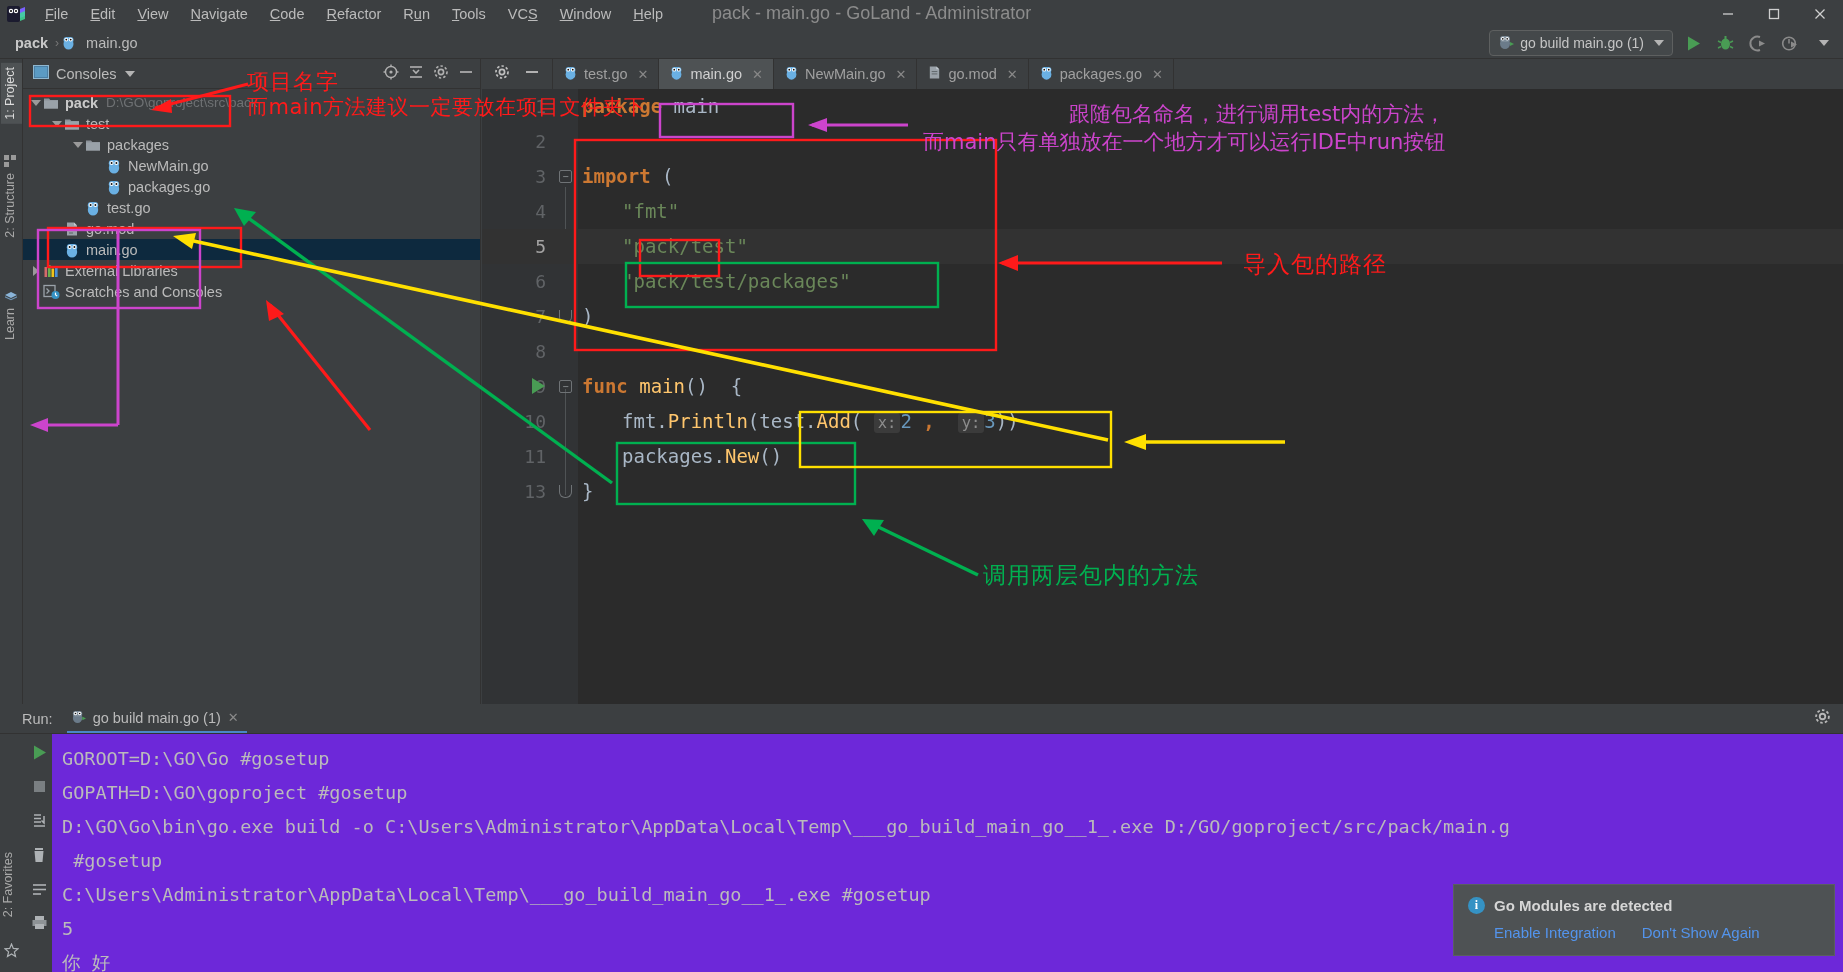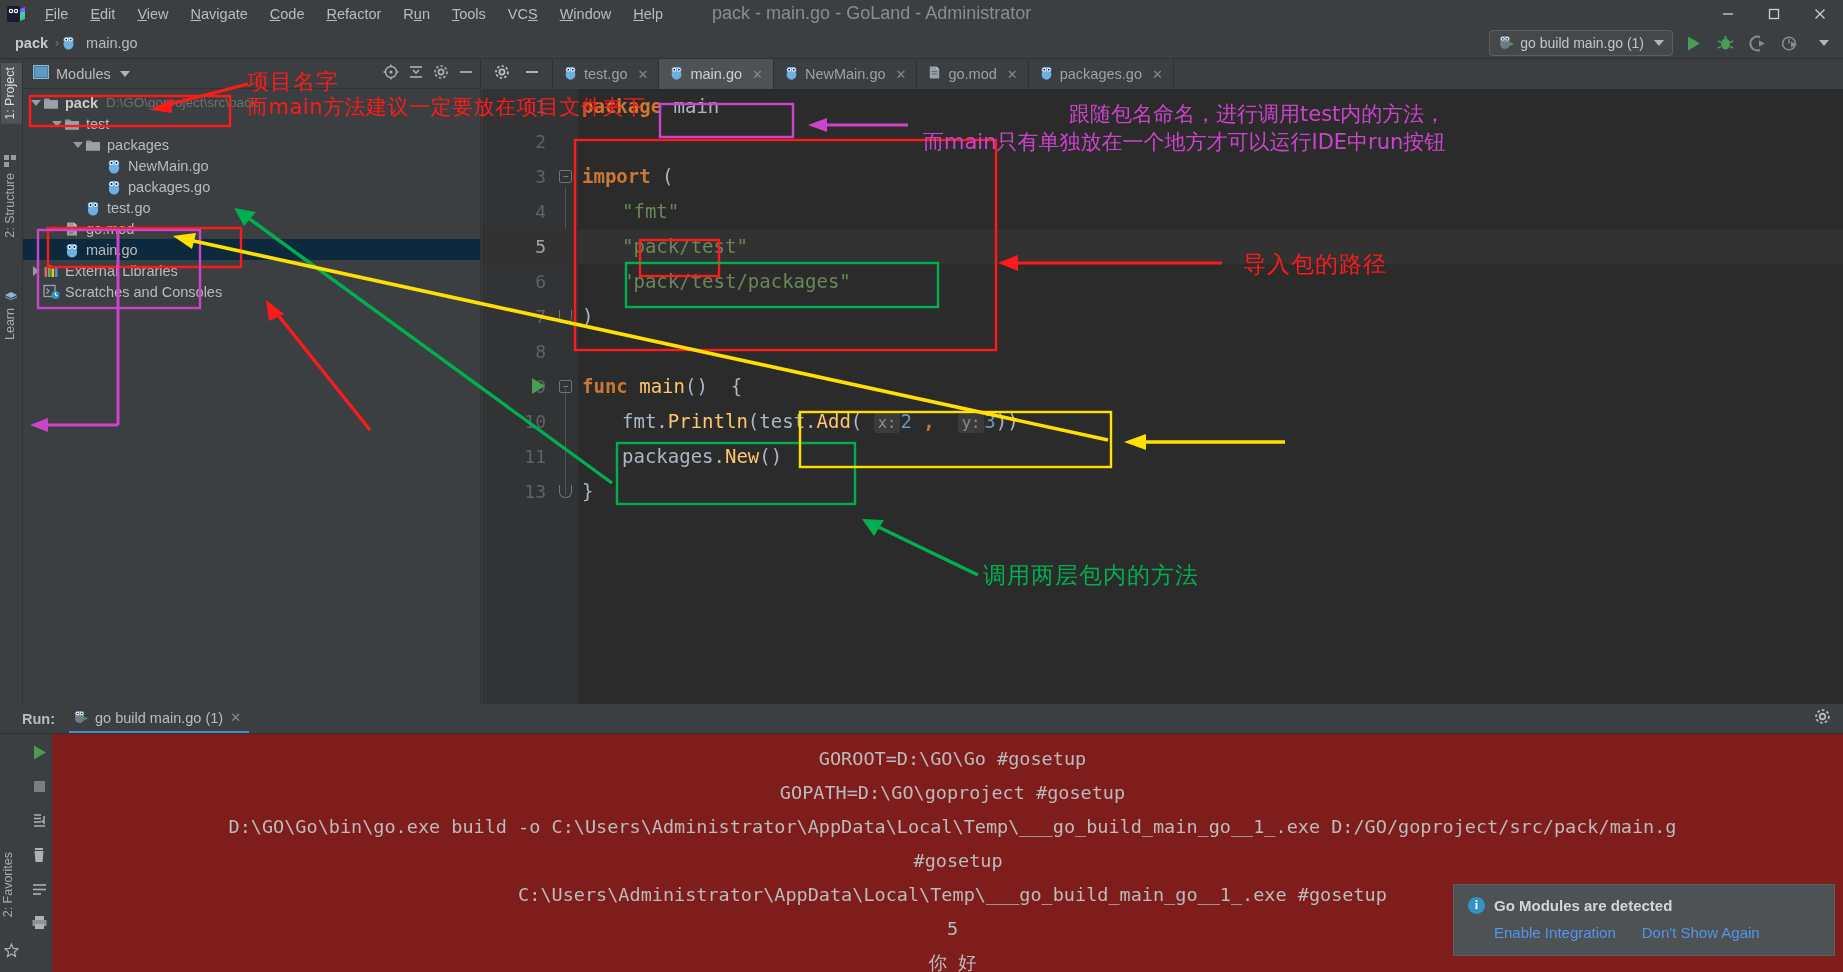--- a/index.html
+++ b/index.html
@@ -175,36 +175,36 @@
 
   
   .runpanel {
     position: absolute; left: 0; top: 704px; width: 1843px; height: 268px;
     background: #3c3f41;
   }
   .run-header {
     position: relative; height: 30px; display: flex; align-items: center;
     padding-left: 22px; gap: 14px; border-bottom: 1px solid #323232;
   }
-  .run-label { color: #bbbbbb; font-size: 14.5px; font-weight: bold; }
+  .run-label { color: #bbbbbb; font-size: 14.5px; }
   .run-tab {
     display: flex; align-items: center; gap: 7px; color: #bbbbbb; font-size: 14.5px;
     border-bottom: 2px solid #4a88c7; padding: 4px 8px 4px 4px; height: 29px;
   }
   .run-sidebar {
     position: absolute; left: 0; top: 30px; width: 23px; bottom: 0; background: #3c3f41;
   }
   .run-side-icons {
     position: absolute; left: 27px; top: 32px; width: 24px; bottom: 0;
     display: flex; flex-direction: column; align-items: center; gap: 14px; padding-top: 8px;
   }
   .console {
     position: absolute; left: 52px; top: 30px; right: 0; bottom: 0;
-    background: #7f1d1d; padding: 8px 0 8px 10px; overflow: hidden;
-    font-family: "DejaVu Sans Mono", monospace; font-size: 18.5px; color: #bbbbbb; text-align: center;
+    background: #6d28d9; padding: 8px 0 8px 10px; overflow: hidden;
+    font-family: "DejaVu Sans Mono", monospace; font-size: 18.5px; color: #bbbbbb;
   }
   .conline { height: 34px; line-height: 34px; white-space: pre; }
   .vtab-fav {
     position: absolute; left: 1px; bottom: 55px; width: 21px;
     writing-mode: vertical-rl; text-orientation: mixed; transform: rotate(180deg);
     color: #a9a9a9; font-size: 12.5px; white-space: nowrap;
   }
 
   
   .notif {
@@ -367,21 +367,21 @@
   </div>
 
   <div class="projpanel">
     <div class="proj-header">
       <span>
         <svg width="16" height="14" viewBox="0 0 16 14">
             <rect x="0.5" y="0.5" width="15" height="13" fill="#4a7fa5" stroke="#8fb7d0"></rect>
             <rect x="2" y="2" width="12" height="10" fill="#5b9bc4"></rect>
           </svg>
       </span>
-      <span class="lbl">Modules</span>
+      <span class="lbl">Consoles</span>
       <span class="caret-dn" style="margin-left:2px;"></span>
       <div class="proj-tools">
         <span>
           <svg width="16" height="16" viewBox="0 0 16 16">
               <circle cx="8" cy="8" r="5.5" fill="none" stroke="#b0b0b0" stroke-width="1.4"></circle>
               <circle cx="8" cy="8" r="1.6" fill="#b0b0b0"></circle>
               <line x1="8" y1="0.5" x2="8" y2="3" stroke="#b0b0b0" stroke-width="1.4"></line>
               <line x1="8" y1="13" x2="8" y2="15.5" stroke="#b0b0b0" stroke-width="1.4"></line>
               <line x1="0.5" y1="8" x2="3" y2="8" stroke="#b0b0b0" stroke-width="1.4"></line>
               <line x1="13" y1="8" x2="15.5" y2="8" stroke="#b0b0b0" stroke-width="1.4"></line>

